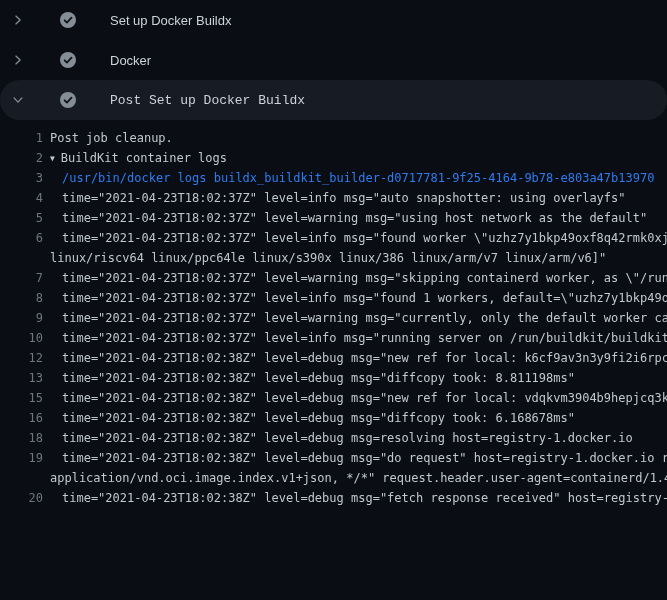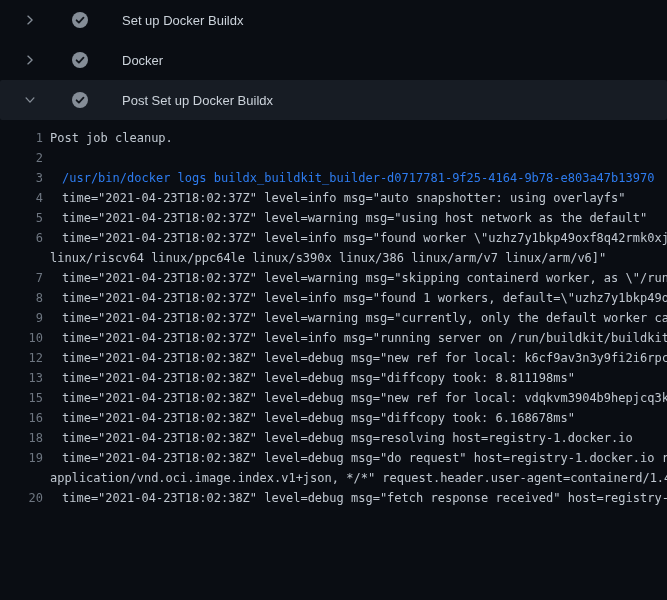--- a/index.html
+++ b/index.html
@@ -6,24 +6,24 @@
   body {
     width: 667px; height: 600px; overflow: hidden;
     background: var(--page-bg, #0a0d13);
     font-family: "Liberation Sans", sans-serif;
   }
   .app { width: 667px; height: 600px; overflow: hidden; }
 
   
   .step-header {
     height: 40px; display: flex; align-items: center;
-    padding-left: 24px; cursor: pointer;
+    padding-left: 12px; cursor: pointer;
     color: var(--step-label, #ccd3db); font-size: 13px; gap: 24px;
   }
-  .step-header.active { background: var(--active-bg, #171c24); border-radius: 2px; }
+  .step-header.active { background: var(--active-bg, #171c24); border-radius: 20px; font-family: Liberation Mono, monospace; }
   .chev { width: 12px; height: 12px; margin-right: 12px; flex: none; display: flex; align-items: center; justify-content: center; }
   .check { width: 16px; height: 16px; margin-right: 10px; flex: none; }
   .step-label { white-space: nowrap; }
 
   
   .log-area { padding-top: 8px; }
   .log-row {
     display: flex; height: 20px; line-height: 20px;
     font-family: "DejaVu Sans Mono", monospace; font-size: 12px;
     white-space: pre; overflow: hidden;
@@ -79,21 +79,21 @@
         </span>
         <span class="check"><svg viewBox="0 0 16 16" width="16" height="16">
             <circle cx="8" cy="8" r="8" fill="#858d97"></circle>
             <path d="M4.6 8.3l2.3 2.3 4.6-4.9" stroke="#11151c" stroke-width="1.8" fill="none" stroke-linecap="round" stroke-linejoin="round"></path>
           </svg></span>
         <span class="step-label">Post Set up Docker Buildx</span>
       </div>
     </div>
   <div id="log" class="log-area">
       <div class="log-row"><span class="num">1</span><span class="txt ind1">Post job cleanup.</span></div>
-      <div class="log-row group-row"><span class="num">2</span></div>
+      <div class="log-row group-row"><span class="num">2</span><span class="txt ind1"><span class="group-marker">▼</span>BuildKit container logs</span></div>
       <div class="log-row"><span class="num">3</span><span class="txt ind2 command">/usr/bin/docker logs buildx_buildkit_builder-d0717781-9f25-4164-9b78-e803a47b13970</span></div>
       <div class="log-row"><span class="num">4</span><span class="txt ind2">time="2021-04-23T18:02:37Z" level=info msg="auto snapshotter: using overlayfs"</span></div>
       <div class="log-row"><span class="num">5</span><span class="txt ind2">time="2021-04-23T18:02:37Z" level=warning msg="using host network as the default"</span></div>
       <div class="log-row"><span class="num">6</span><span class="txt ind2">time="2021-04-23T18:02:37Z" level=info msg="found worker \"uzhz7y1bkp49oxf8q42rmk0xj</span></div>
       <div class="log-row"><span class="num"></span><span class="txt ind1">linux/riscv64 linux/ppc64le linux/s390x linux/386 linux/arm/v7 linux/arm/v6]"</span></div>
       <div class="log-row"><span class="num">7</span><span class="txt ind2">time="2021-04-23T18:02:37Z" level=warning msg="skipping containerd worker, as \"/run</span></div>
       <div class="log-row"><span class="num">8</span><span class="txt ind2">time="2021-04-23T18:02:37Z" level=info msg="found 1 workers, default=\"uzhz7y1bkp49o</span></div>
       <div class="log-row"><span class="num">9</span><span class="txt ind2">time="2021-04-23T18:02:37Z" level=warning msg="currently, only the default worker ca</span></div>
       <div class="log-row"><span class="num">10</span><span class="txt ind2">time="2021-04-23T18:02:37Z" level=info msg="running server on /run/buildkit/buildkit</span></div>
       <div class="log-row"><span class="num">12</span><span class="txt ind2">time="2021-04-23T18:02:38Z" level=debug msg="new ref for local: k6cf9av3n3y9fi2i6rpc</span></div>

